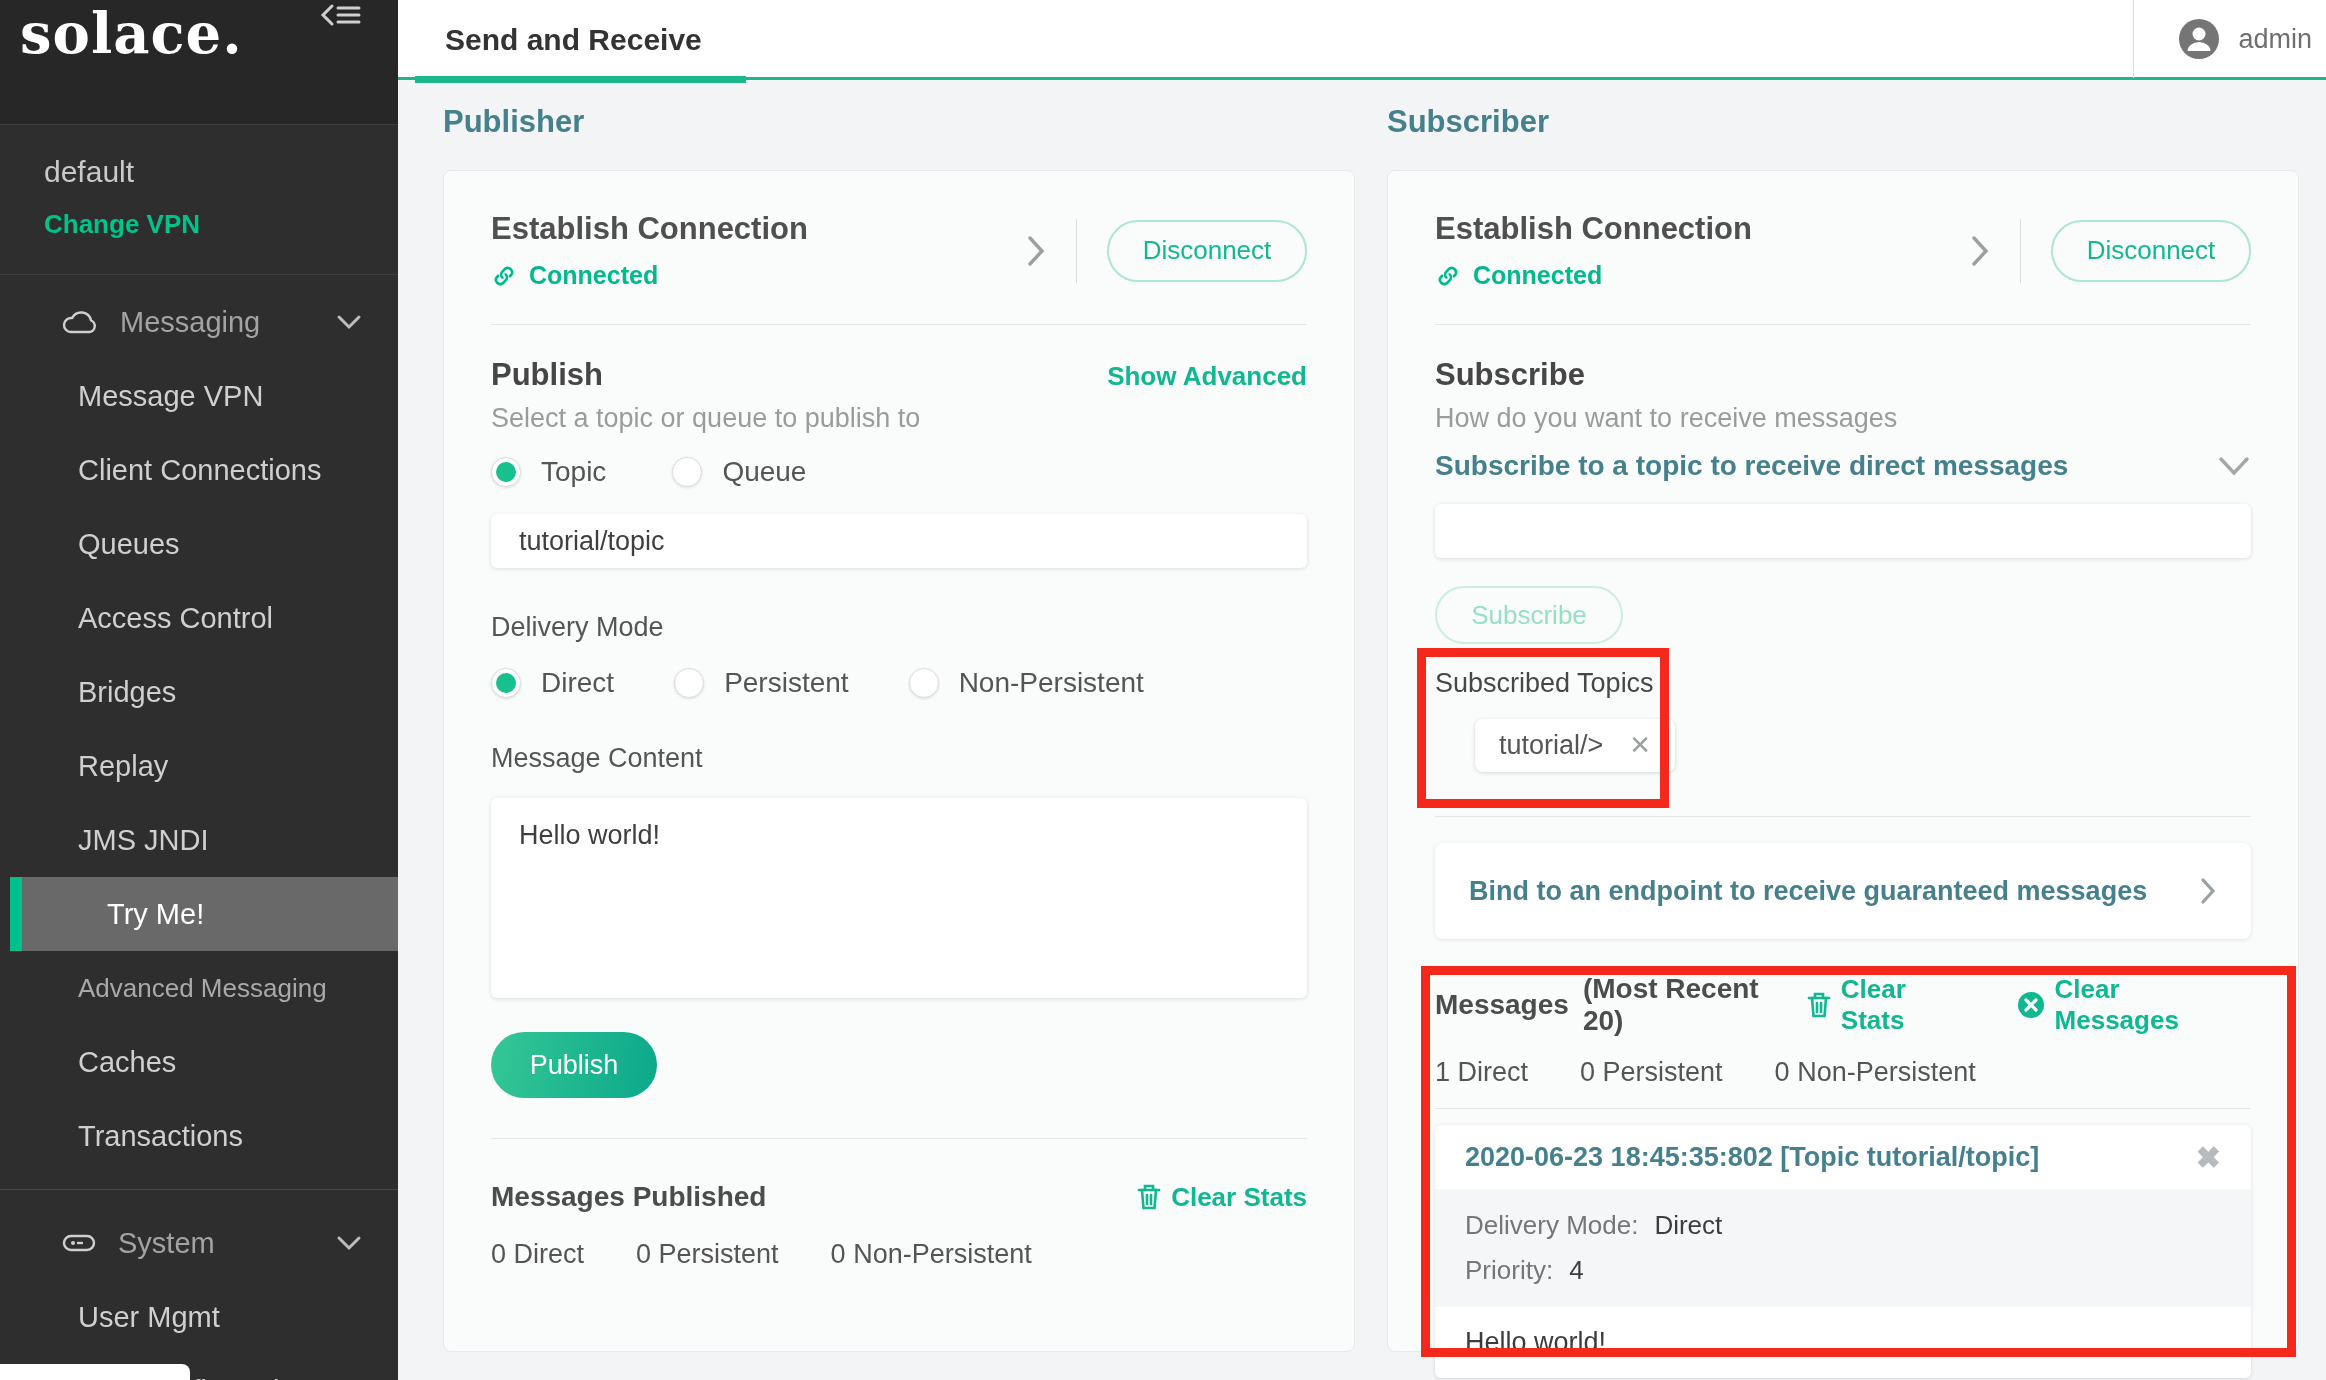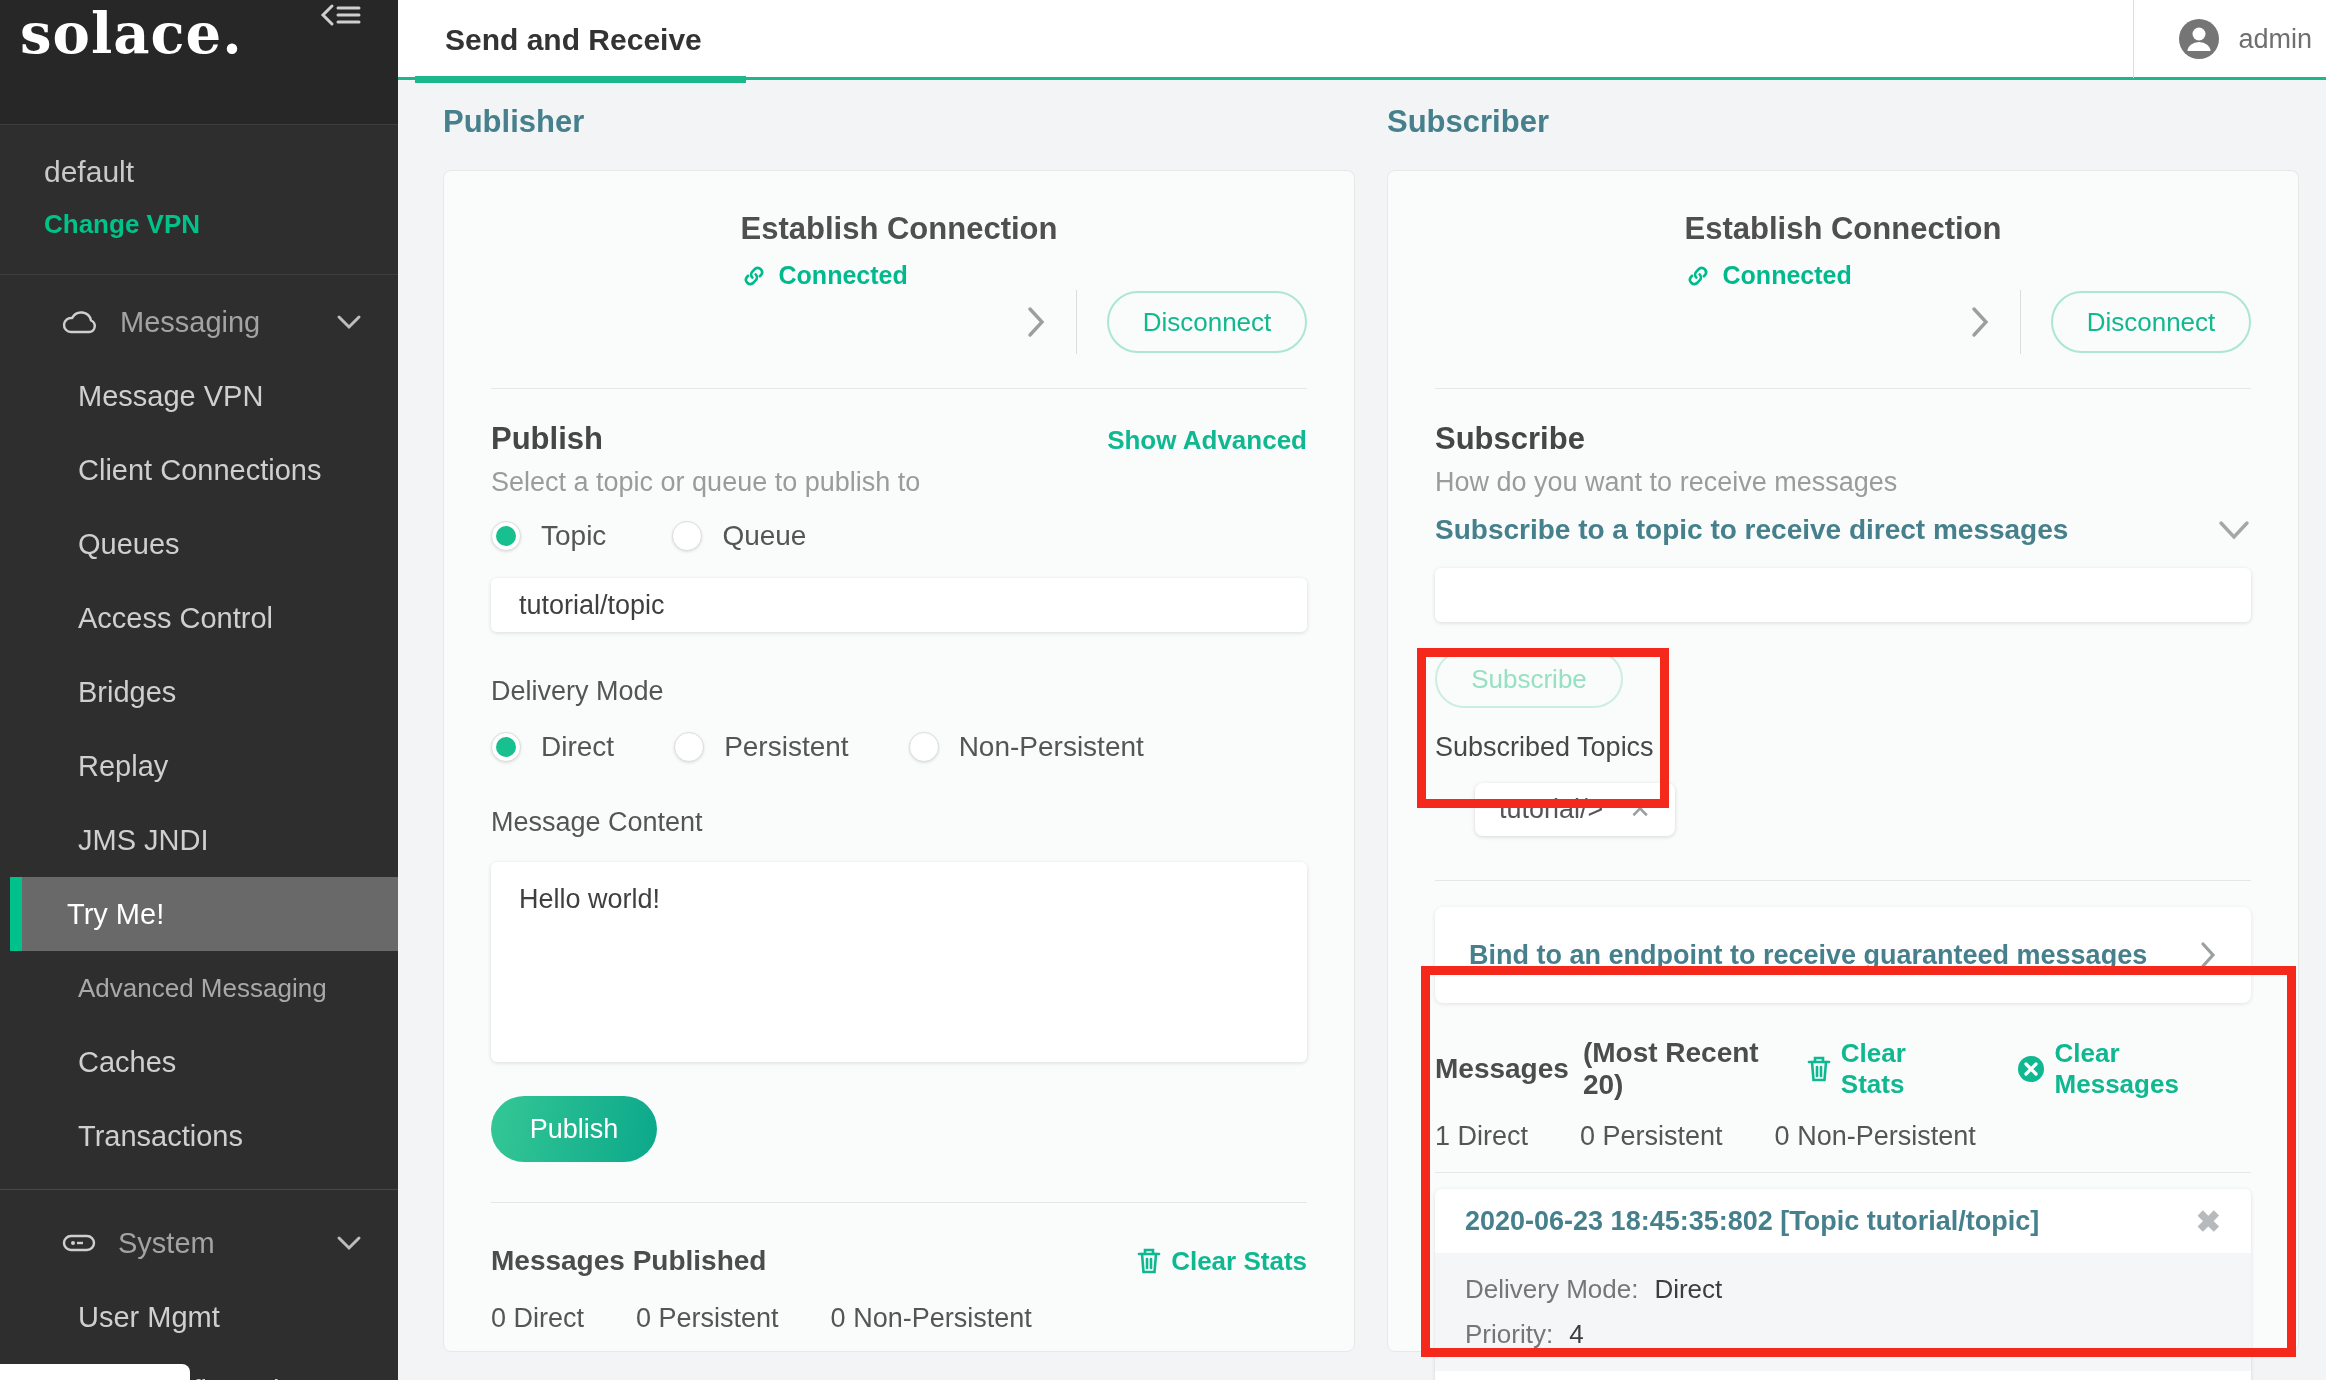--- a/index.html
+++ b/index.html
@@ -24,21 +24,21 @@
   .logo{ font-family:"DejaVu Serif", serif; font-weight:700; font-size:56px; color:#ffffff; letter-spacing:1px;}
   .collapse{ margin-left:auto; color:#cfcfcf; cursor:pointer;}
   .vpn-block{ padding:30px 44px 34px 44px; border-top:1px solid #3e3e3e; border-bottom:1px solid #3e3e3e;}
   .vpn-name{ font-size:30px; color:#c9c9c9;}
   .vpn-change{ margin-top:20px; font-size:26px; font-weight:700; color:#00c389; cursor:pointer;}
   .nav{ padding-top:10px;}
   .nav-section{ display:flex; align-items:center; height:74px; padding:0 36px 0 62px; font-size:29px; color:#a3a3a3;}
   .nav-section .sec-icon{ margin-right:22px; display:flex;}
   .nav-section .chev{ margin-left:auto; display:flex;}
   .nav-item{ height:74px; display:flex; align-items:center; padding-left:78px; font-size:29px; color:#cfcfcf; cursor:pointer;}
-  .nav-item.active{ margin-left:10px; background:#696969; border-left:12px solid #00c08b; padding-left:45px; color:#ffffff;}
+  .nav-item.active{ margin-left:10px; background:#696969; border-left:12px solid #00c08b; padding-left:85px; color:#ffffff;}
   .nav-item.sub{ font-size:26px; color:#a9a9a9;}
   .nav-divider{ height:1px; background:#464646; margin:16px 0;}
   .status-bar{ position:absolute; left:0; bottom:0; width:190px; height:16px; background:#ffffff; border-top-right-radius:8px; z-index:60;}
 
   
   .header{ position:absolute; left:398px; top:0; right:0; height:80px; background:#ffffff; border-bottom:3px solid #1db78c; z-index:4;}
   .tab{ position:relative; display:inline-flex; align-items:center; height:80px; margin-left:47px; font-size:30px; font-weight:700; color:#333333;}
   .tab::after{ content:''; position:absolute; left:-30px; right:-44px; bottom:-3px; height:7px; background:#1db78c;}
   .user{ position:absolute; right:14px; top:0; height:78px; display:flex; align-items:center; gap:18px; border-left:1px solid #dddddd; padding-left:44px;}
   .user-name{ font-size:27px; color:#6f6f6f;}
@@ -46,21 +46,21 @@
   
   .content{ position:absolute; left:398px; top:80px; right:0; bottom:0;}
   .panel-title{ position:absolute; top:24px; font-size:31px; font-weight:700; color:var(--teal);}
   .panel-title.pub{ left:45px;}
   .panel-title.sub{ left:989px;}
   .card{ position:absolute; top:90px; width:912px; height:1182px; background:#fafbfb; border:1px solid #e7e9e9; border-radius:8px; padding:0 47px;}
   .card.pub{ left:45px;}
   .card.subc{ left:989px;}
   .hr{ height:1px; background:#e5e6e7;}
 
-  .conn-row{ display:flex; align-items:center; padding:40px 0 34px 0;flex-direction:column;}
+  .conn-row{ display:flex; padding:40px 0 34px 0;}
   .conn-title{ font-size:31px; font-weight:700; color:#4f4f4f;}
   .conn-status{ margin-top:14px; display:flex; align-items:center; gap:12px; font-size:25px; font-weight:700; color:var(--green);}
   .conn-right{ margin-left:auto; display:flex; align-items:center; gap:30px;}
   .vdiv{ width:1px; height:64px; background:#dcdddd;}
   .btn-outline{ width:200px; height:62px; border:2px solid #abe7d1; border-radius:40px; background:transparent; color:var(--green-text); font-size:26px; display:flex; align-items:center; justify-content:center; cursor:pointer; font-family:inherit;}
   .btn-outline.faded{ width:188px; height:58px; border-color:#cdeede; color:#96e0c3;}
 
   .section-head{ display:flex; align-items:baseline; margin-top:32px;}
   .section-head .h{ font-size:31px; font-weight:700; color:#464646;}
   .link-green{ margin-left:auto; font-size:26px; font-weight:700; color:#0fb890; cursor:pointer; display:flex; align-items:center; gap:10px;}

